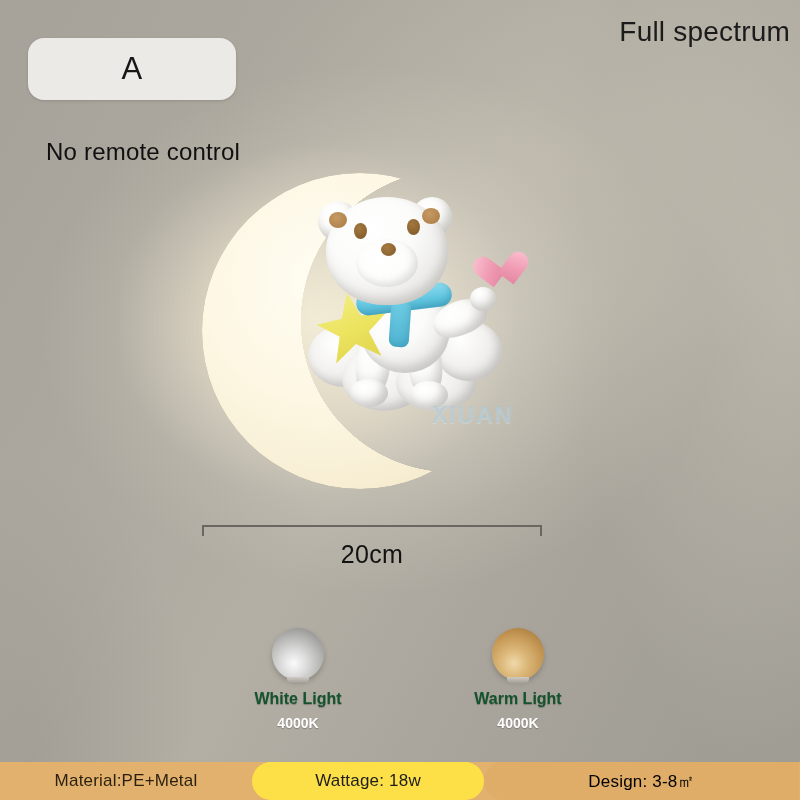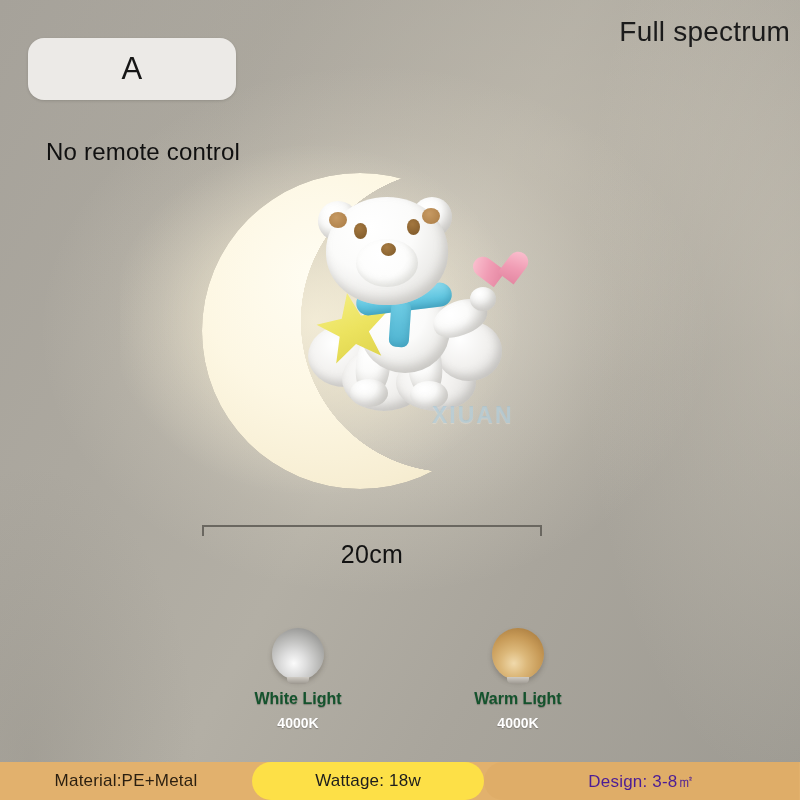--- a/index.html
+++ b/index.html
@@ -370,21 +370,21 @@
   }
   .seg-wattage {
     width: 232px;
     color: #1d1d1d;
     background: #fde047;
     border-radius: 19px;
     height: 38px;
   }
   .seg-design {
     width: 315px;
-    color: #4c1d95;
+    color: #000000;
     background: #dfad68;
     border-radius: 19px 0 0 19px;
     height: 38px;
   }
 </style>
 </head>
 <body>
 
 <div id="page">
 

